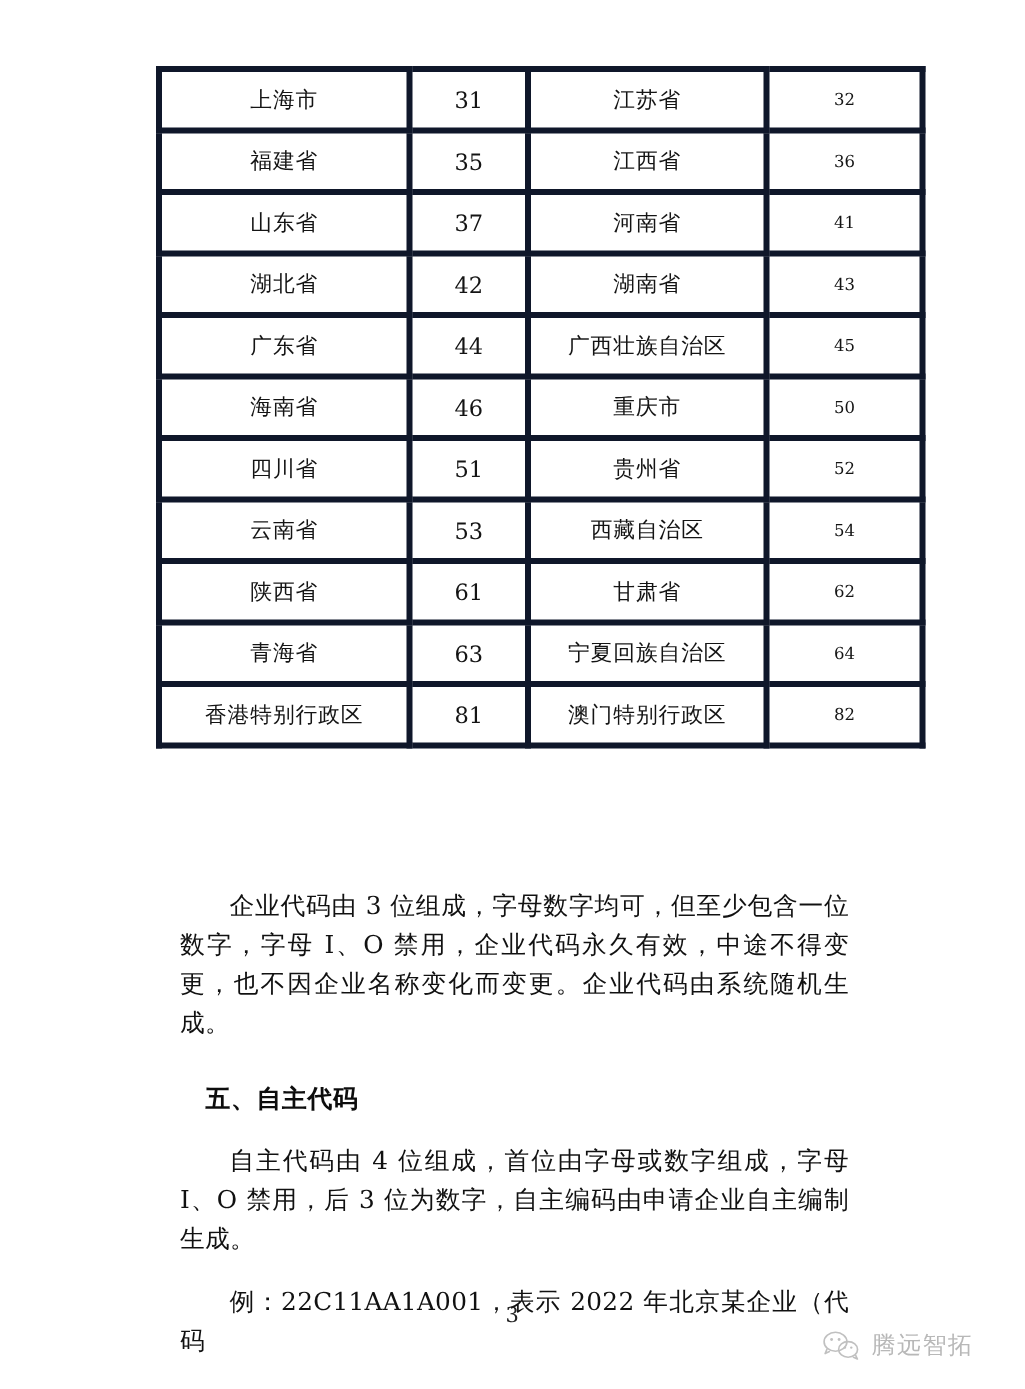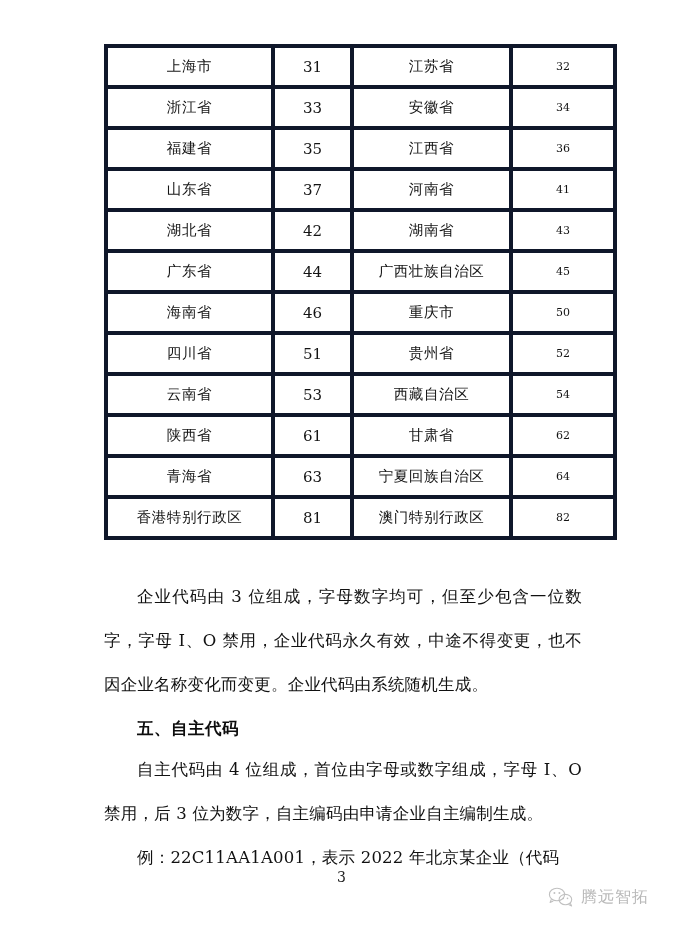--- a/index.html
+++ b/index.html
@@ -61,22 +61,22 @@
     font-weight: bold;
     color: #0d0d0d;
     margin: 0 0 7px 0;
     text-indent: 33px;
     letter-spacing: 0.5px;
     line-height: 1.45;
     font-family: "DejaVu Sans", "Liberation Sans", sans-serif;
   }
   .para {
     font-size: 16.5px;
-    line-height: 44px;
-    margin: 0;
+    line-height: 26px;
+    margin: 16px;
     text-indent: 33px;
     text-align: justify;
     text-justify: inter-ideograph;
     color: #111111;
     letter-spacing: 0.2px;
   }
   .block-gap { height: 10px; }
 
   
   .page-number {
@@ -117,26 +117,20 @@
 
 <div id="page">
 
   <table class="code-table">
     <tbody>
       <tr>
         <td class="col-name">上海市</td>
         <td class="col-code">31</td>
         <td class="col-name2">江苏省</td>
         <td class="col-code2">32</td>
-      </tr>
-      <tr>
-        <td class="col-name">浙江省</td>
-        <td class="col-code">33</td>
-        <td class="col-name2">安徽省</td>
-        <td class="col-code2">34</td>
       </tr>
       <tr>
         <td class="col-name">福建省</td>
         <td class="col-code">35</td>
         <td class="col-name2">江西省</td>
         <td class="col-code2">36</td>
       </tr>
       <tr>
         <td class="col-name">山东省</td>
         <td class="col-code">37</td>

